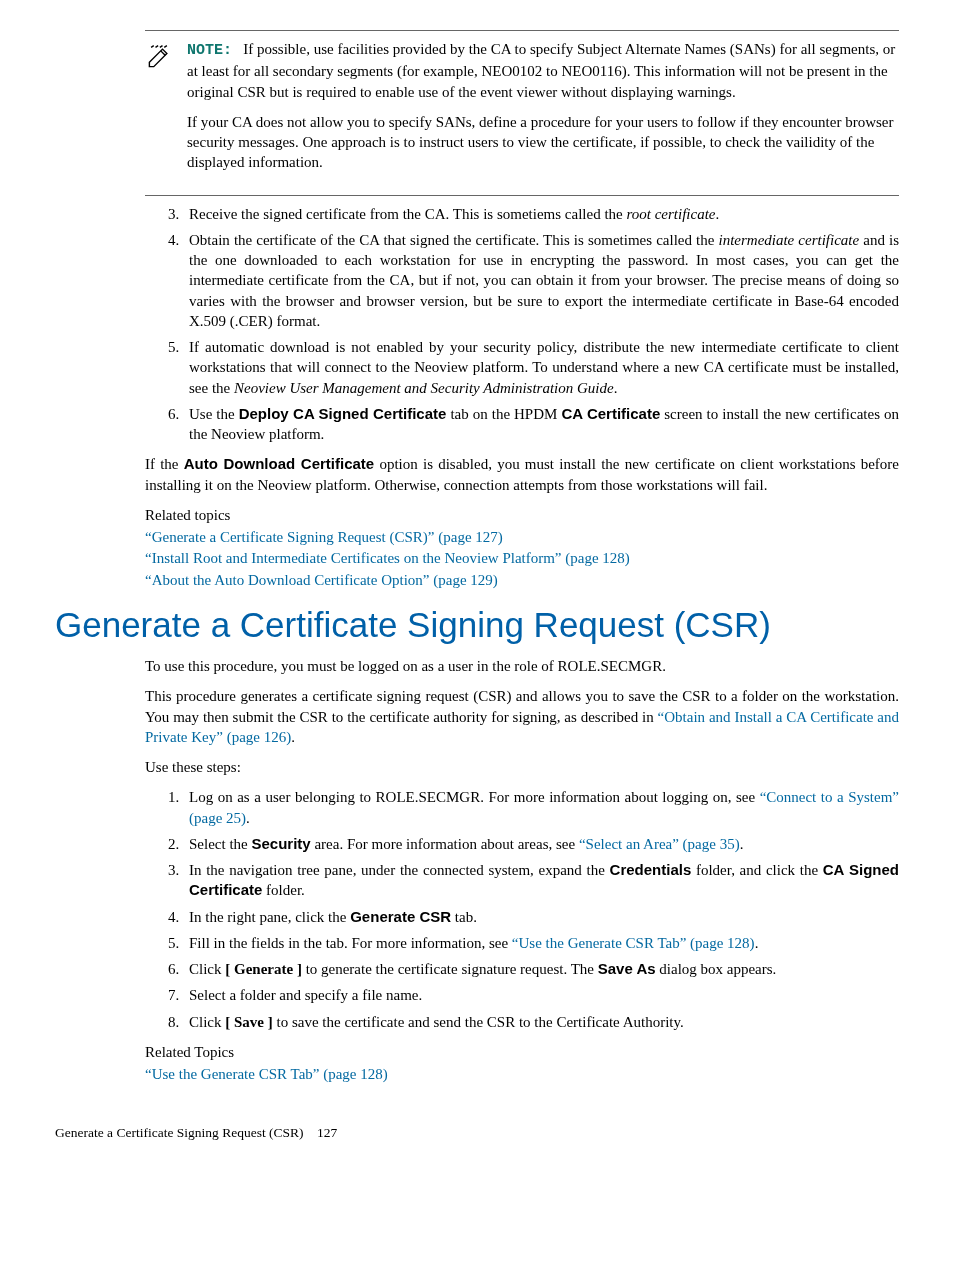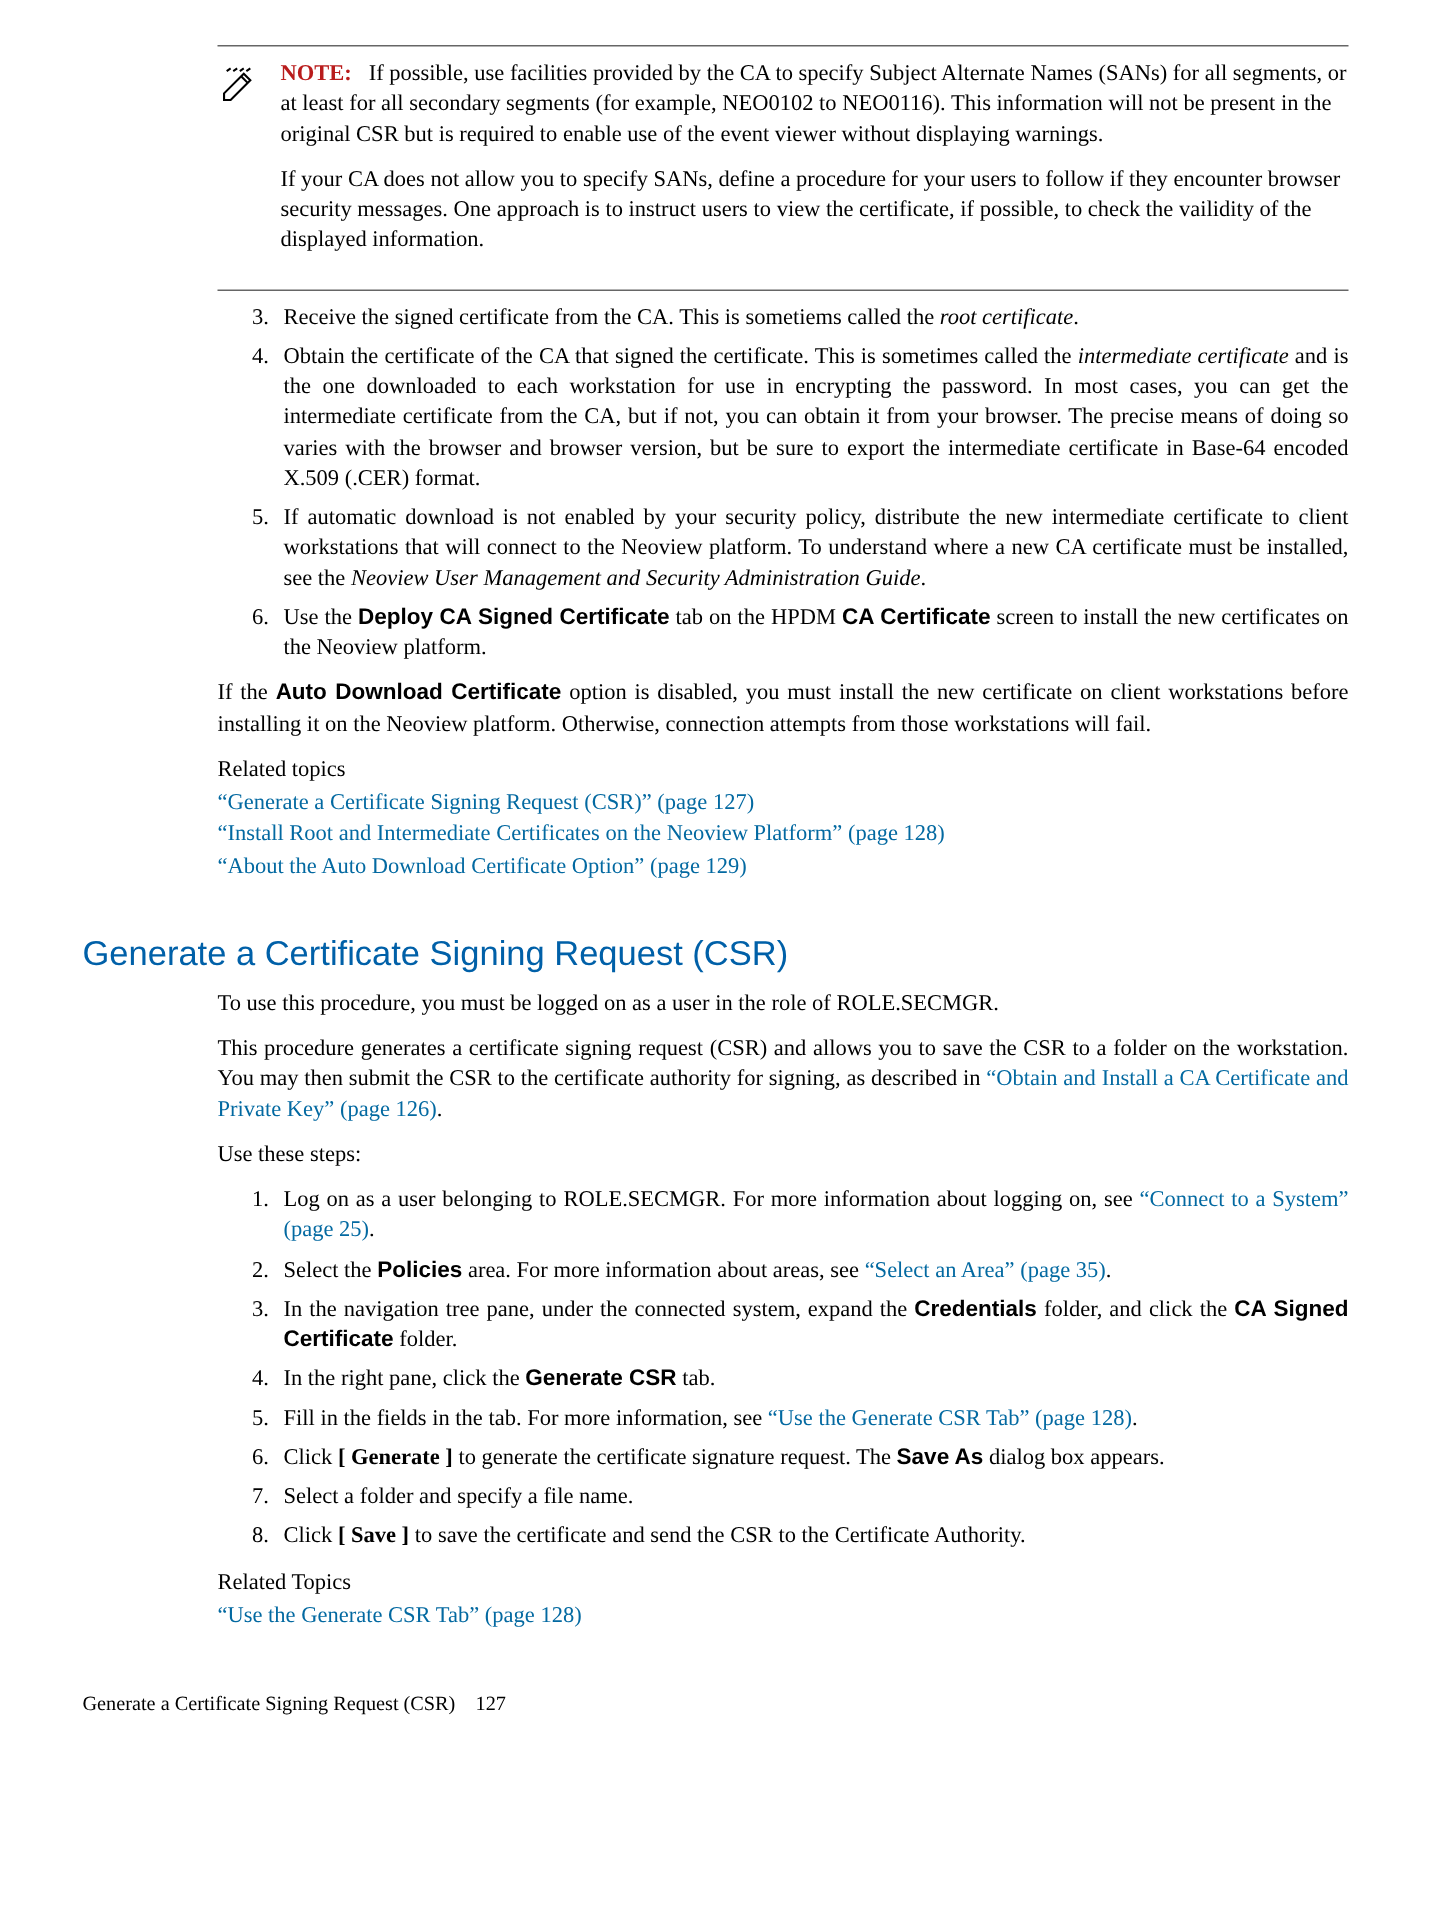--- a/index.html
+++ b/index.html
@@ -19,33 +19,33 @@
   .note-box {
     border-top: 1px solid #666;
     border-bottom: 1px solid #666;
     padding: 8px 0 12px 0;
     margin: 0 0 8px 0;
     display: flex;
   }
   .note-icon-col { flex: 0 0 42px; padding-top:4px;}
   .note-body { flex: 1; }
   .note-body p { margin: 0 0 10px 0; }
-  .note-label { color: #b91c1c; font-weight: bold; font-family: Liberation Serif, serif; }
+  .note-label { color: #0f766e; font-weight: bold; font-family: Liberation Mono, monospace; }
   ol.main-list { margin: 6px 0 10px 0; padding-left: 38px; }
   ol.main-list > li { padding-left: 6px; margin-bottom: 6px; text-align: justify;}
   .paragraph { margin: 6px 0 10px 0; text-align: justify; }
   .related-heading { font-weight: normal; margin: 6px 0 2px 0; }
   .link { color: #0369a1; }
   .link-line { margin: 1px 0; }
   h2.section-title {
     font-family: Arial, Helvetica, sans-serif;
     font-weight: normal;
     color: #0060a8;
-    font-size: 23px;
-    margin: 32px 0 8px -90px;
+    font-size: 35px;
+    margin: 11px 0 8px -90px;
   }
   .content-block { margin-left: 90px; }
   .footer {
     margin-top: 40px;
     text-align: left;
     font-size: 13.5px;
   }
   svg.pencil { width:28px; height:28px; }
 </style>
 </head>
@@ -86,21 +86,21 @@
   <div class="link-line"><span class="link">“About the Auto Download Certificate Option” (page 129)</span></div>
 
   <h2 class="section-title">Generate a Certificate Signing Request (CSR)</h2>
 
   <p class="paragraph">To use this procedure, you must be logged on as a user in the role of ROLE.SECMGR.</p>
   <p class="paragraph"><span>This procedure generates a certificate signing request (CSR) and allows you to save the CSR to a folder on the workstation. You may then submit the CSR to the certificate authority for signing, as described in </span><span class="link">“Obtain and Install a CA Certificate and Private Key” (page 126)</span><span>.</span></p>
   <p class="paragraph">Use these steps:</p>
 
   <ol class="main-list">
     <li><span>Log on as a user belonging to ROLE.SECMGR. For more information about logging on, see </span><span class="link">“Connect to a System” (page 25)</span><span>.</span></li>
-    <li><span>Select the </span><span class="sans bold">Policies</span><span> area. For more information about areas, see </span><span class="link">“Select an Area” (page 35)</span><span>.</span></li>
+    <li><span>Select the </span><span class="sans bold">Security</span><span> area. For more information about areas, see </span><span class="link">“Select an Area” (page 35)</span><span>.</span></li>
     <li><span>In the navigation tree pane, under the connected system, expand the </span><span class="sans bold">Credentials</span><span> folder, and click the </span><span class="sans bold">CA Signed Certificate</span><span> folder.</span></li>
     <li><span>In the right pane, click the </span><span class="sans bold">Generate CSR</span><span> tab.</span></li>
     <li><span>Fill in the fields in the tab. For more information, see </span><span class="link">“Use the Generate CSR Tab” (page 128)</span><span>.</span></li>
     <li><span>Click </span><span class="bold">[ Generate ]</span><span> to generate the certificate signature request. The </span><span class="sans bold">Save As</span><span> dialog box appears.</span></li>
     <li>Select a folder and specify a file name.</li>
     <li><span>Click </span><span class="bold">[ Save ]</span><span> to save the certificate and send the CSR to the Certificate Authority.</span></li>
   </ol>
 
   <div class="related-heading">Related Topics</div>
   <div class="link-line"><span class="link">“Use the Generate CSR Tab” (page 128)</span></div>

